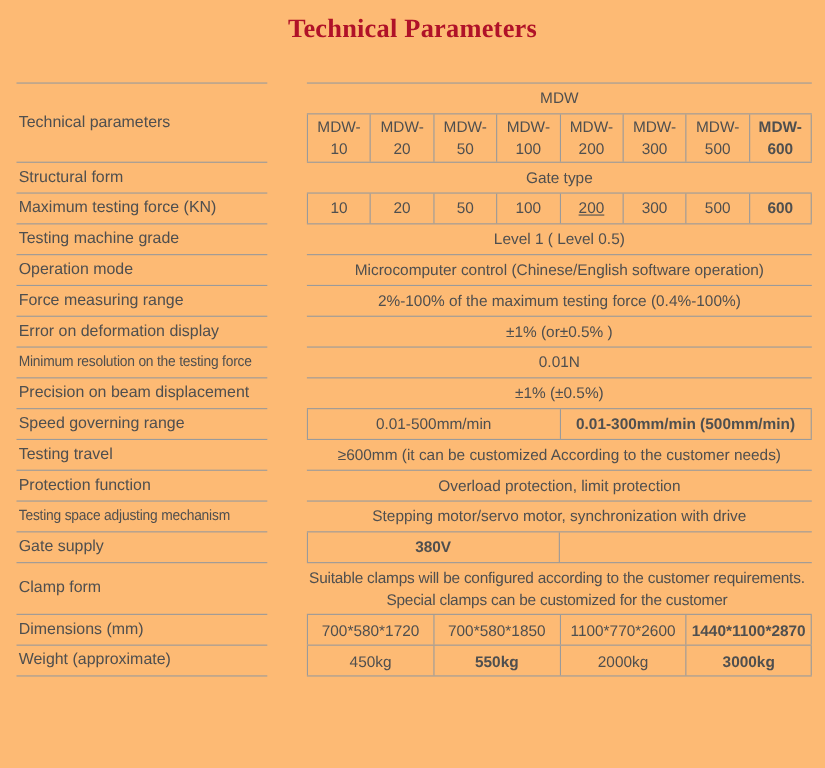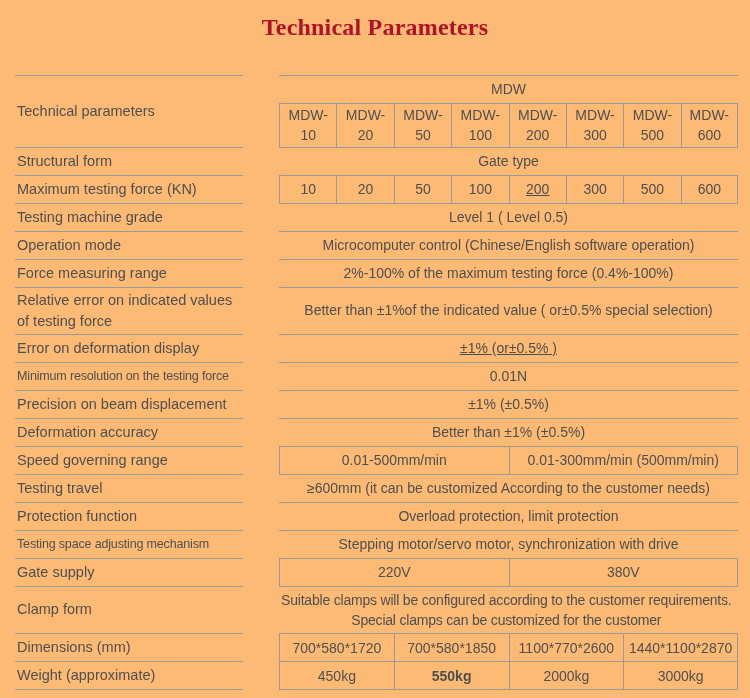--- a/index.html
+++ b/index.html
@@ -61,21 +61,21 @@
   .cell{
     display:flex;align-items:center;justify-content:center;
     min-height:27px;
     font-size:14px;
     line-height:1.45;
     text-align:center;
     padding:1px 2px;
     grid-column:span 8;
   }
   .cells.split .cell{border-left:1px solid var(--line);}
-  .cells.split .cell:last-child{border-right:1px solid var(--line);}
+  .cells.split .cell:last-child{border-right:1px solid var(--line);font-weight:bold;}
   .cell.multiline{
     justify-content:flex-start;
     text-align:left;
     white-space:pre-line;
     letter-spacing:-0.2px;
     padding:3px 2px;
   }
   .header-row .cells{flex:none;}
 </style>
 </head>
@@ -156,61 +156,43 @@
           <div class="label-cell">
             <span class="label-text">Force measuring range</span>
           </div>
           <div class="gap"></div>
           <div class="cells">
             <div class="cell" style="grid-column: span 8;">2%-100% of the maximum testing force (0.4%-100%)</div>
           </div>
         </div>
         <div class="row">
           <div class="label-cell">
-            <span class="label-text">Relative error on indicated values of testing force</span>
-          </div>
-          <div class="gap"></div>
-          <div class="cells">
-            <div class="cell" style="grid-column: span 8;">Better than ±1%of the indicated value ( or±0.5% special selection)</div>
-          </div>
-        </div>
-        <div class="row">
-          <div class="label-cell">
             <span class="label-text">Error on deformation display</span>
           </div>
           <div class="gap"></div>
           <div class="cells">
-            <div class="cell" style="grid-column: span 8; text-decoration: underline;">±1% (or±0.5% )</div>
+            <div class="cell" style="grid-column: span 8;">±1% (or±0.5% )</div>
           </div>
         </div>
         <div class="row">
           <div class="label-cell">
             <span class="label-text condensed">Minimum resolution on the testing force</span>
           </div>
           <div class="gap"></div>
           <div class="cells">
             <div class="cell" style="grid-column: span 8;">0.01N</div>
           </div>
         </div>
         <div class="row">
           <div class="label-cell">
             <span class="label-text">Precision on beam displacement</span>
           </div>
           <div class="gap"></div>
           <div class="cells">
             <div class="cell" style="grid-column: span 8;">±1%  (±0.5%)</div>
-          </div>
-        </div>
-        <div class="row">
-          <div class="label-cell">
-            <span class="label-text">Deformation accuracy</span>
-          </div>
-          <div class="gap"></div>
-          <div class="cells">
-            <div class="cell" style="grid-column: span 8;">Better than ±1% (±0.5%)</div>
           </div>
         </div>
         <div class="row">
           <div class="label-cell">
             <span class="label-text">Speed governing range</span>
           </div>
           <div class="gap"></div>
           <div class="cells split">
             <div class="cell" style="grid-column: span 4;">0.01-500mm/min</div>
             <div class="cell" style="grid-column: span 4;">0.01-300mm/min  (500mm/min)</div>
@@ -242,21 +224,20 @@
           <div class="cells">
             <div class="cell" style="grid-column: span 8;">Stepping motor/servo motor, synchronization with drive</div>
           </div>
         </div>
         <div class="row">
           <div class="label-cell">
             <span class="label-text">Gate supply</span>
           </div>
           <div class="gap"></div>
           <div class="cells split">
-            <div class="cell" style="grid-column: span 4;">220V</div>
             <div class="cell" style="grid-column: span 4;">380V</div>
           </div>
         </div>
         <div class="row">
           <div class="label-cell">
             <span class="label-text">Clamp form</span>
           </div>
           <div class="gap"></div>
           <div class="cells">
             <div class="cell multiline" style="grid-column: span 8; text-align: center;">Suitable clamps will be configured according to the customer requirements.

